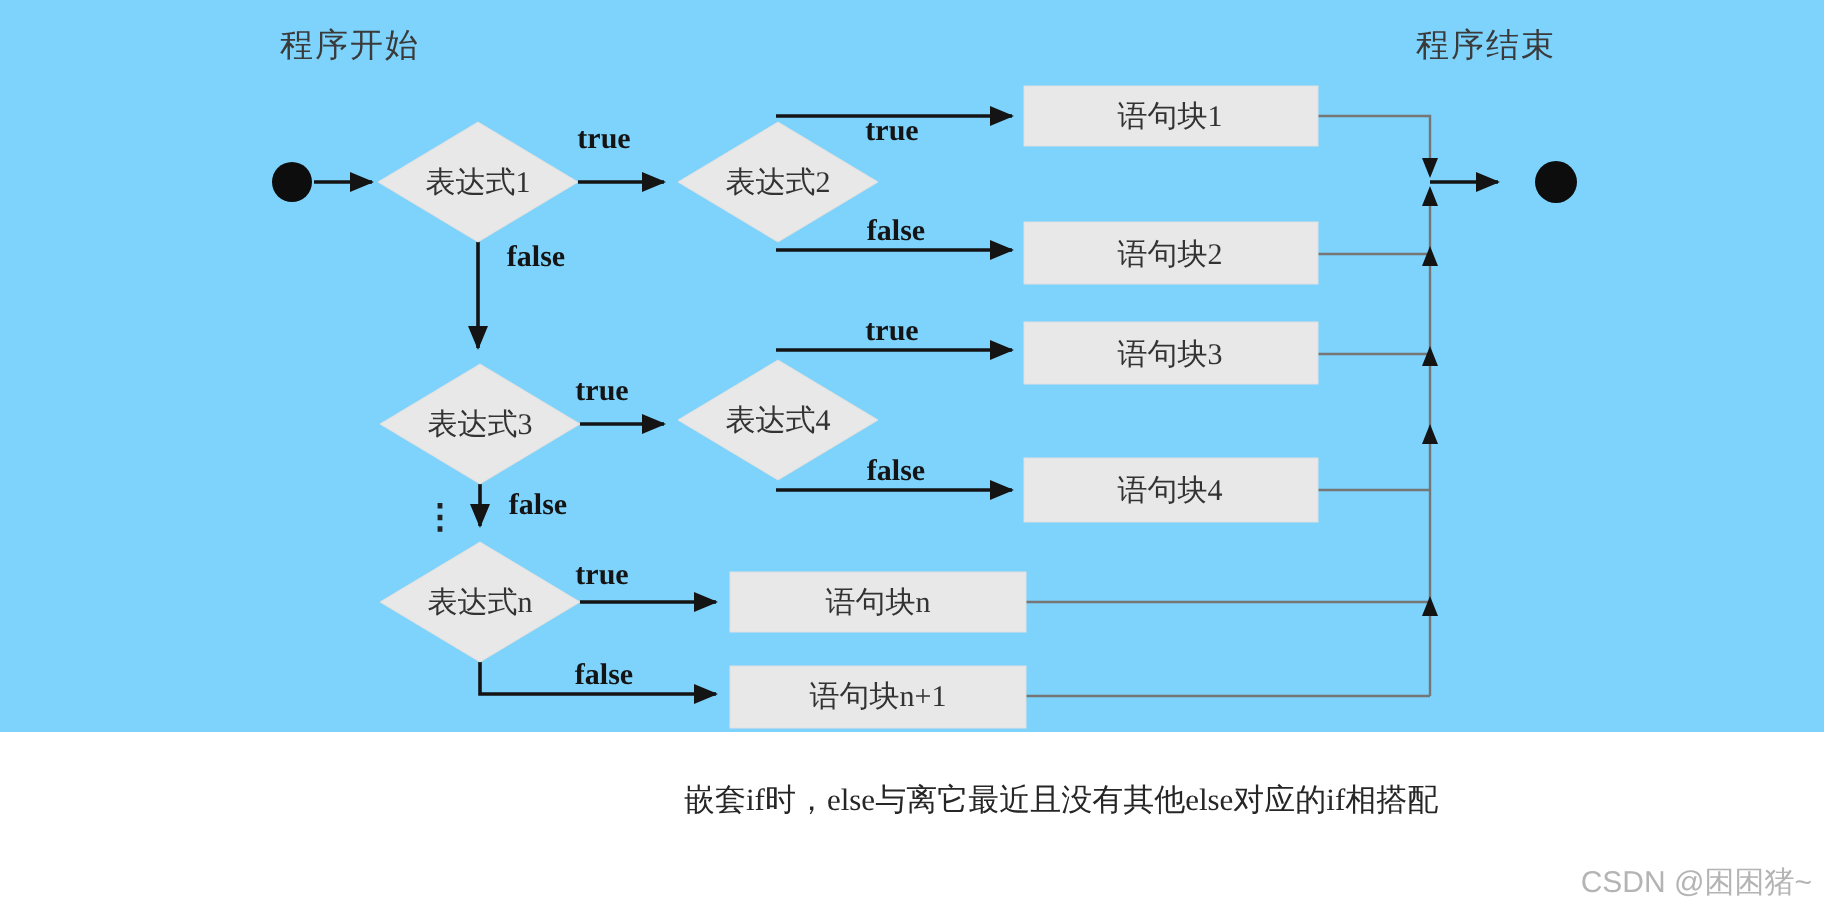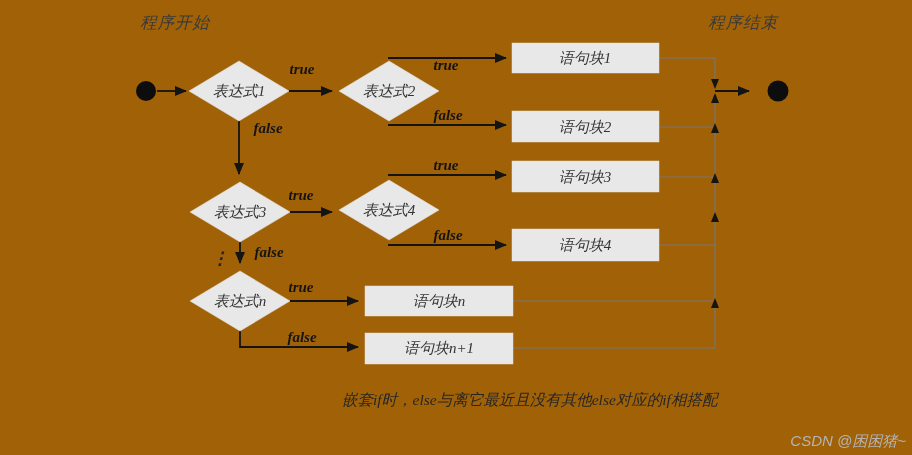--- a/index.html
+++ b/index.html
@@ -7,23 +7,22 @@
     padding: 0;
     background: #ffffff;
     width: 912px;
     height: 455px;
     overflow: hidden;
     font-family: "Liberation Serif", "DejaVu Serif", serif;
   }
   .stage {
     position: relative;
     width: 912px;
-    height: 455px;
-    background: #a16207;
-    font-style: italic;
+    height: 366px;
+    background: #7dd3fc;
   }
   svg { display: block; }
   .shape {
     fill: #e8e8e8;
     stroke: #e0e0e0;
     stroke-width: 0.5;
   }
   .node-label {
     font-family: "Liberation Serif", "DejaVu Serif", serif;
     font-size: 15px;

